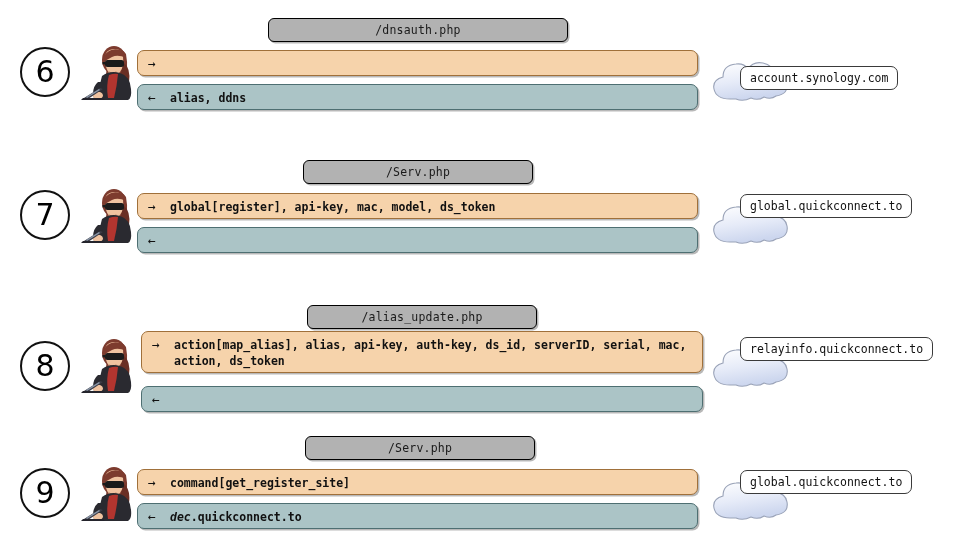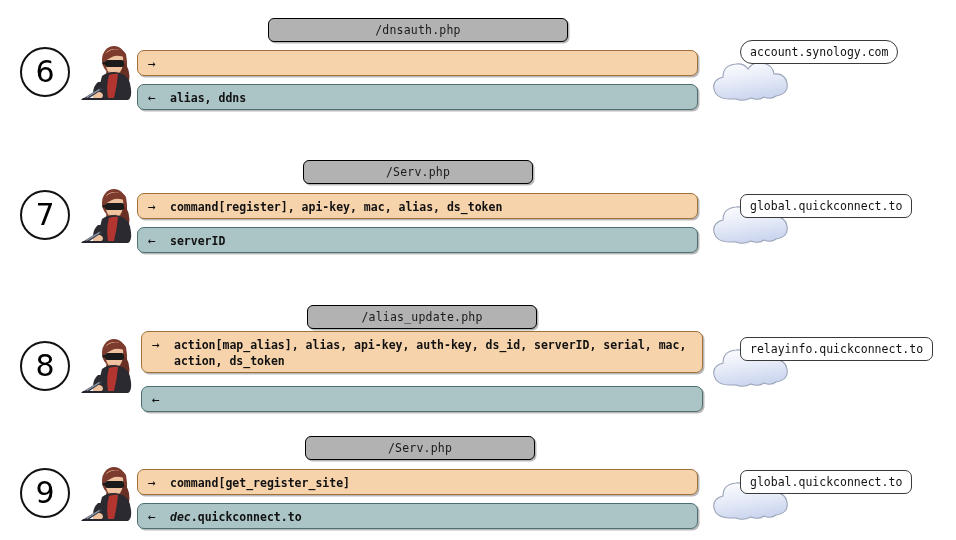--- a/index.html
+++ b/index.html
@@ -183,21 +183,21 @@
           <linearGradient id="cg6" x1="0" y1="0" x2="0.3" y2="1">
             <stop offset="0%" stop-color="#ffffff"></stop>
             <stop offset="55%" stop-color="#e6ebf8"></stop>
             <stop offset="100%" stop-color="#ccd6ee"></stop>
           </linearGradient>
         </defs>
         <path d="M20 44 q-14 0 -16 -10 q-2 -9 9 -12 q0 -12 13 -13 q8 -1 12 5 q5 -8 15 -6 q10 2 11 11 q11 -1 13 9 q2 11 -11 13 q-5 4 -12 1 q-6 4 -13 1 q-8 4 -15 1 z" fill="url(#cg6)" stroke="#9aa3b8" stroke-width="1.1"></path>
       </svg>
     </div>
 
-    <div class="cloud-label" style="left:740px;top:40px;border-radius:12px;">account.synology.com</div>
+    <div class="cloud-label" style="left:740px;top:66px;">account.synology.com</div>
   </div>
 
   <div class="step" style="top:143px;height:135px;">
     <div class="step-number" style="top:47px;">7</div>
 
     <div class="actor" style="top:38px;">
       <svg viewBox="0 0 60 62" width="60" height="62" xmlns="http://www.w3.org/2000/svg">
         <ellipse cx="36" cy="22" rx="12" ry="14" fill="#7d3b2e"></ellipse>
         <path d="M30 16 q10 -11 18 0 q3 16 -2 26 q-3 7 -10 7 q-8 -1 -8 -12 z" fill="#7d3b2e"></path>
         <path d="M45 24 q8 6 6 20 q-1 9 -6 11 q-3 -12 -2 -20 z" fill="#6a2f24"></path>
@@ -213,26 +213,25 @@
         <path d="M6 60 l16 -10 l3 1 l-15 10 z" fill="#3b3b45"></path>
         <path d="M5 60 l20 0 l2 2 l-24 0 z" fill="#24242c"></path>
         <path d="M8 59 l13 -8 l1 1 l-13 8 z" fill="#8a97a8"></path>
       </svg>
     </div>
 
     <div class="endpoint" style="left:303px;top:17px;width:230px;">/Serv.php</div>
 
     <div class="msg request" style="left:137px;top:50px;width:561px;height:26px;">
       <span class="arrow">→</span>
-      <span class="msg-text">command[register], api-key, mac, alias, ds_token</span>
+      <span class="msg-text">global[register], api-key, mac, model, ds_token</span>
     </div>
 
     <div class="msg response" style="left:137px;top:84px;width:561px;height:26px;">
       <span class="arrow">←</span>
-      <span class="msg-text">serverID</span>
     </div>
 
     <div class="cloud" style="left:710px;top:55px;">
       <svg viewBox="0 0 92 48" width="92" height="48" xmlns="http://www.w3.org/2000/svg">
         <defs>
           <linearGradient id="cg7" x1="0" y1="0" x2="0.3" y2="1">
             <stop offset="0%" stop-color="#ffffff"></stop>
             <stop offset="55%" stop-color="#e6ebf8"></stop>
             <stop offset="100%" stop-color="#ccd6ee"></stop>
           </linearGradient>

